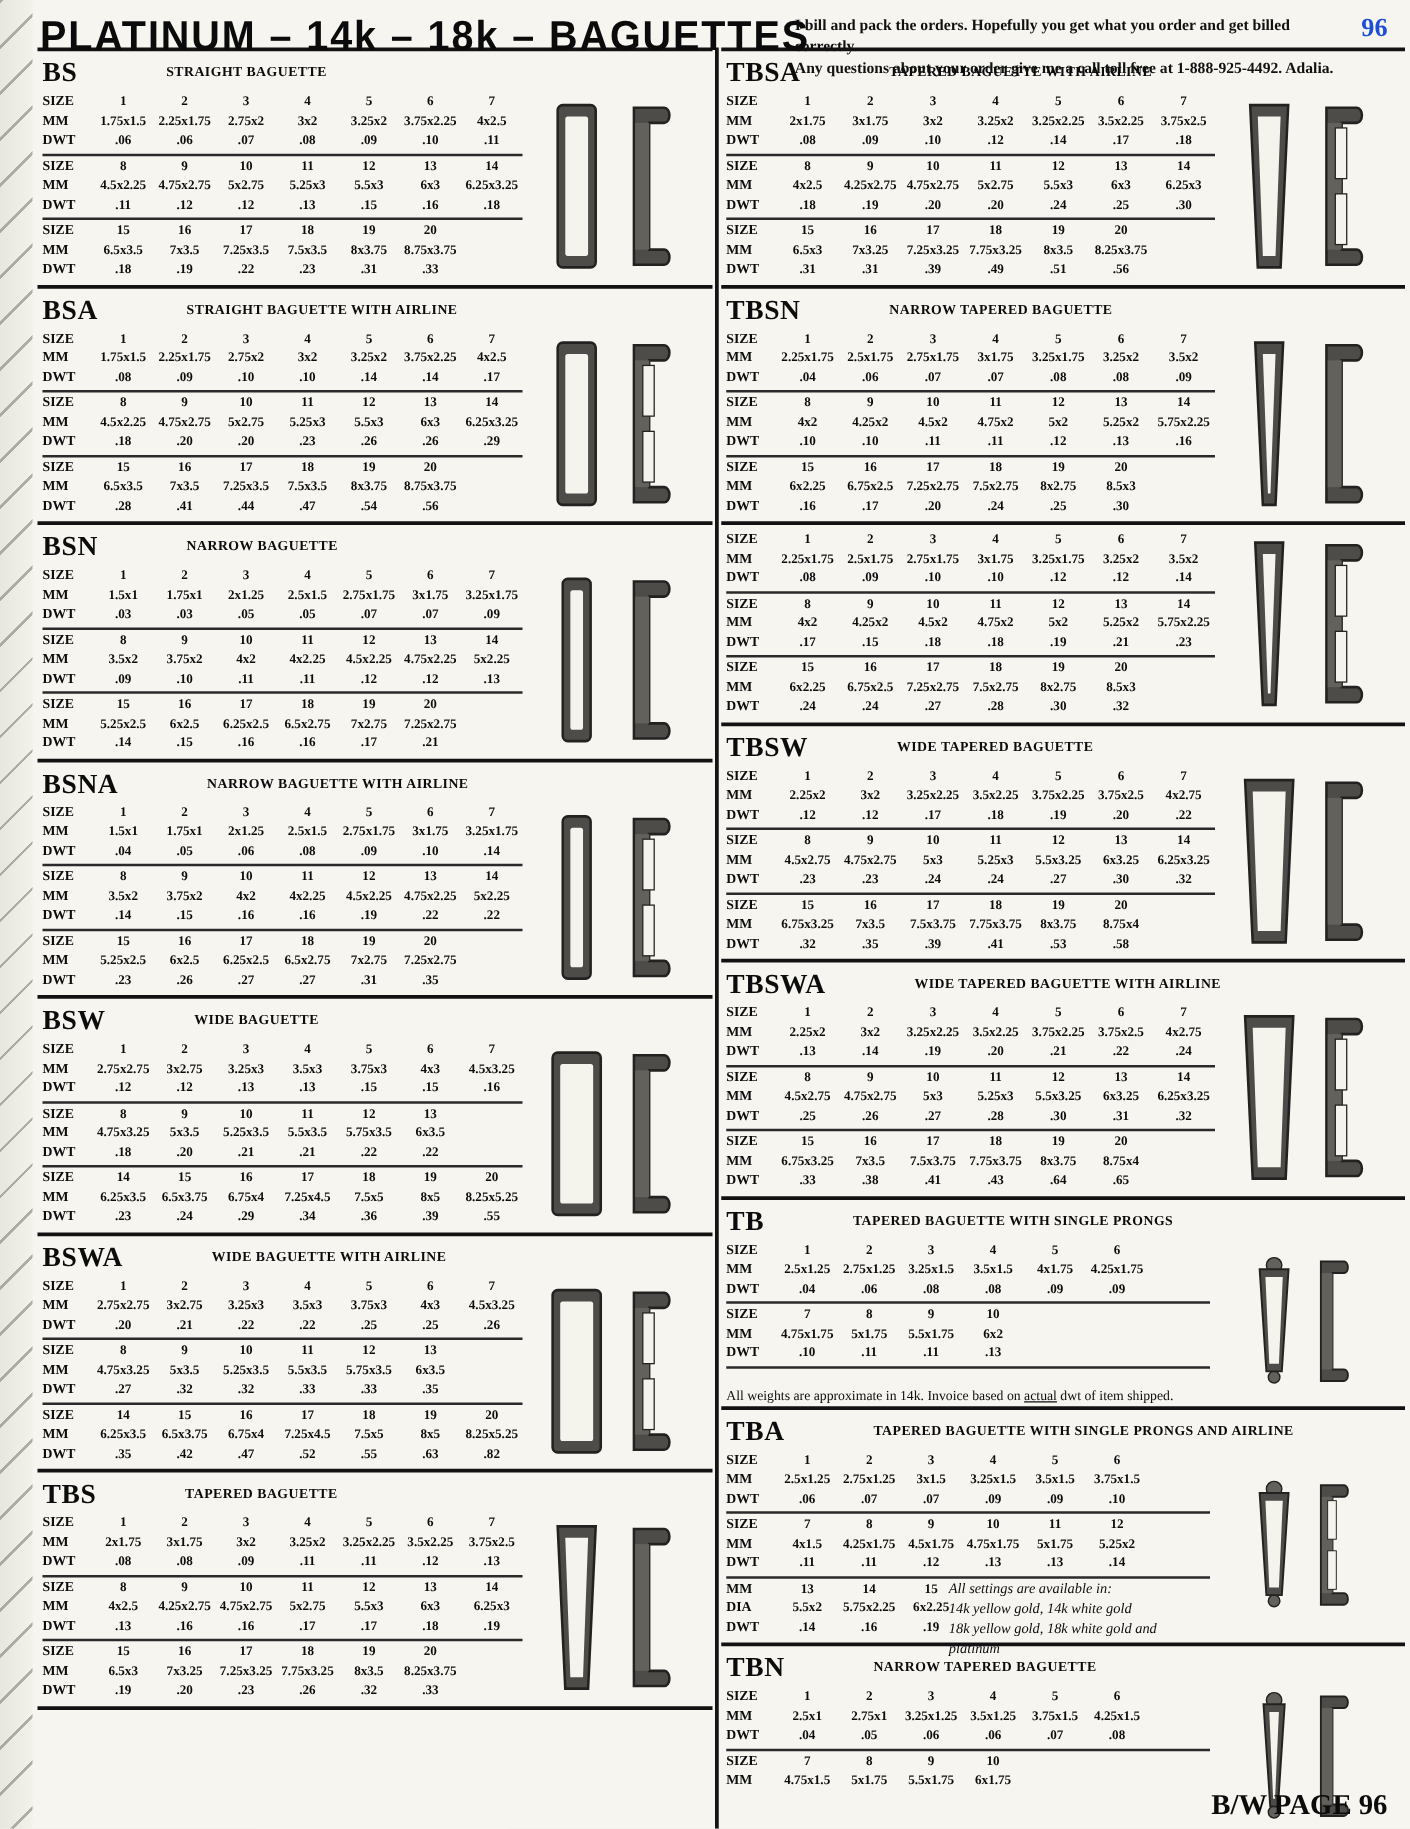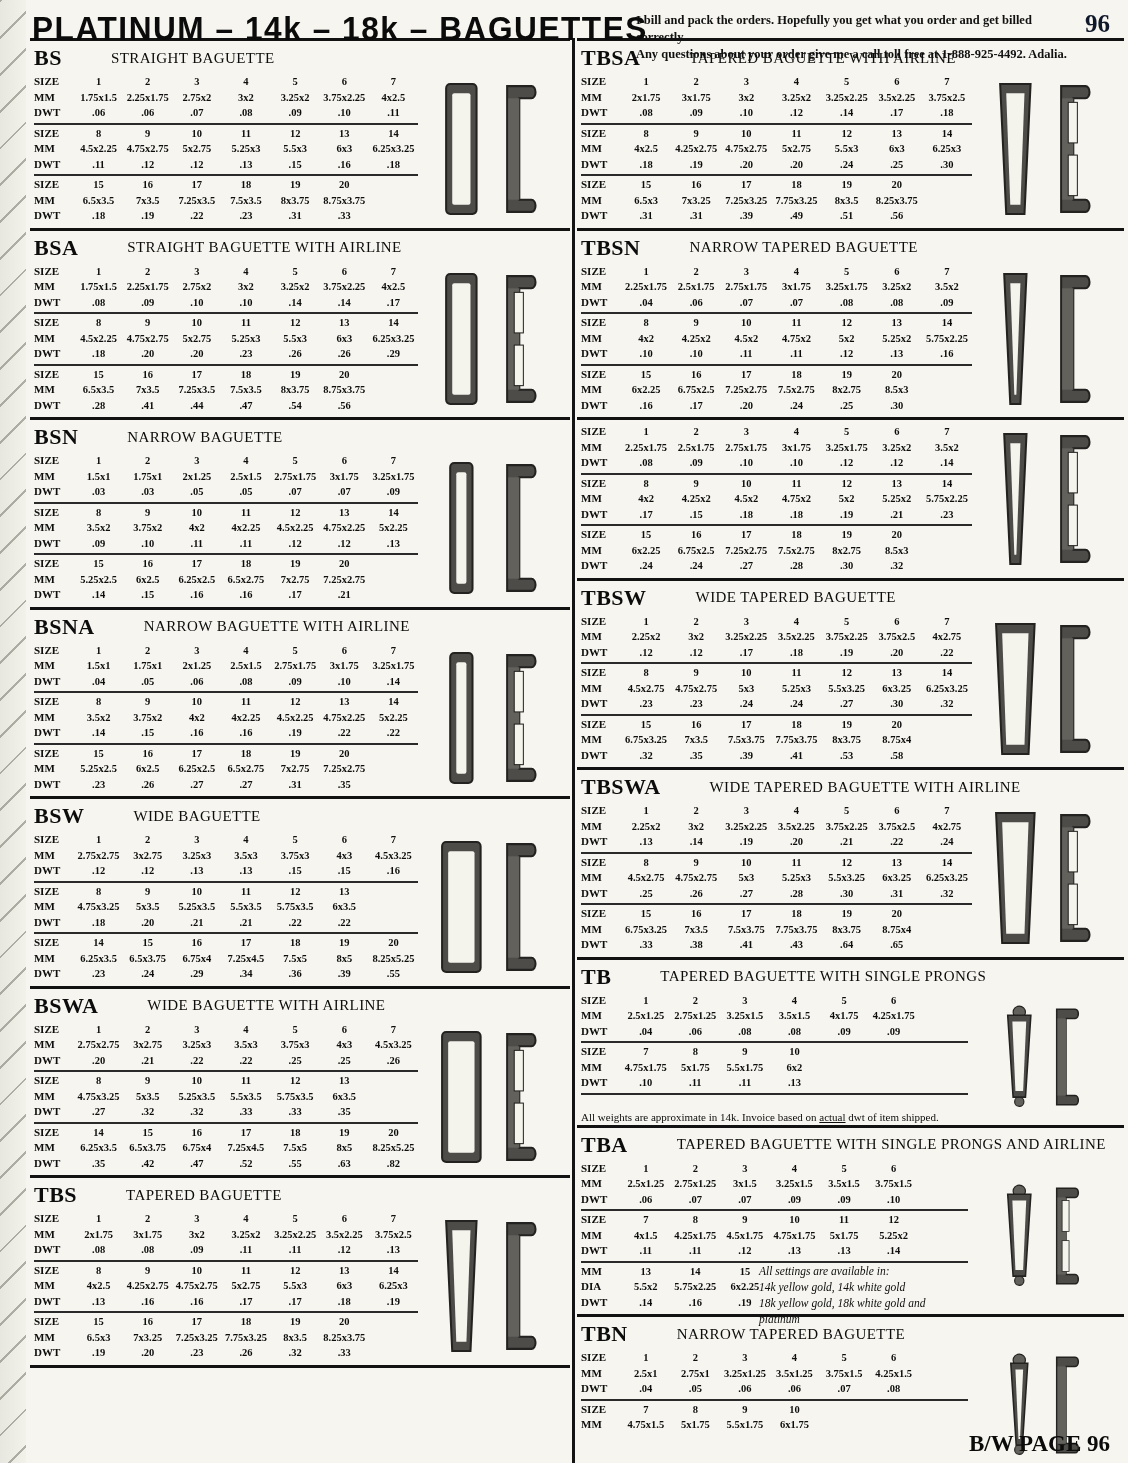--- a/index.html
+++ b/index.html
@@ -24,34 +24,34 @@
 
   
   .hdr { display:flex; align-items:flex-start; padding:10px 4px 2px 4px; height:38px; }
   .hdr-title {
     font-family:"Liberation Sans", sans-serif;
     font-weight:bold; font-size:31px; letter-spacing:1.5px;
     white-space:nowrap; transform:scale(1.02,1.08); transform-origin:left top;
     color:#0b0b0b;
   }
   .hdr-note { margin-top:2px; flex:1; font-size:12.5px; font-weight:bold; line-height:1.35; color:#111; }
-  .hdr-page { font-size:25px; font-weight:bold; padding:0 10px 0 16px; color:#0f172a; }
+  .hdr-page { font-size:21px; font-weight:bold; padding:0 10px 0 16px; color:#1d4ed8; }
 
   
   .cols { display:flex; align-items:stretch; padding:0 0 0 2px; }
   .col { border-top:3px solid #121212; }
   .col-left  { width:540px; }
   .col-divider { width:3px; background:#141414; margin:0 2px; }
   .col-right { flex:1; }
 
   
   .section { border-bottom:3px solid #121212; padding:3px 4px 2px 4px; position:relative; }
   .sec-head { display:flex; align-items:center; padding:1px 0 2px 0;gap:45px; }
   .sec-code { font-size:22px; font-weight:bold; letter-spacing:0.5px; color:#0c0c0c; }
-  .sec-name { font-size:15px; font-weight:normal; margin-left:4px; letter-spacing:0.4px; color:#0c0c0c; }
+  .sec-name { font-size:11px; font-weight:bold; margin-left:26px; letter-spacing:0.4px; color:#0c0c0c; }
   .sec-body { display:flex; }
   .sec-table { flex:1; min-width:0; }
   .sec-photo { width:148px; display:flex; align-items:center; justify-content:center; gap:10px; padding:2px 0; }
   .section.small .sec-photo { width:152px; }
 
   .group { border-top:2px solid #2a2a2a; padding:1px 0 2px 0; position:relative; }
   .group:first-child { border-top:none; }
   .row { display:grid; grid-template-columns:40px repeat(7,1fr); line-height:15.5px; }
   .row-6 { grid-template-columns:40px repeat(6,1fr) 1fr; }
   .row-4 { grid-template-columns:40px repeat(4,1fr) 3fr; }

